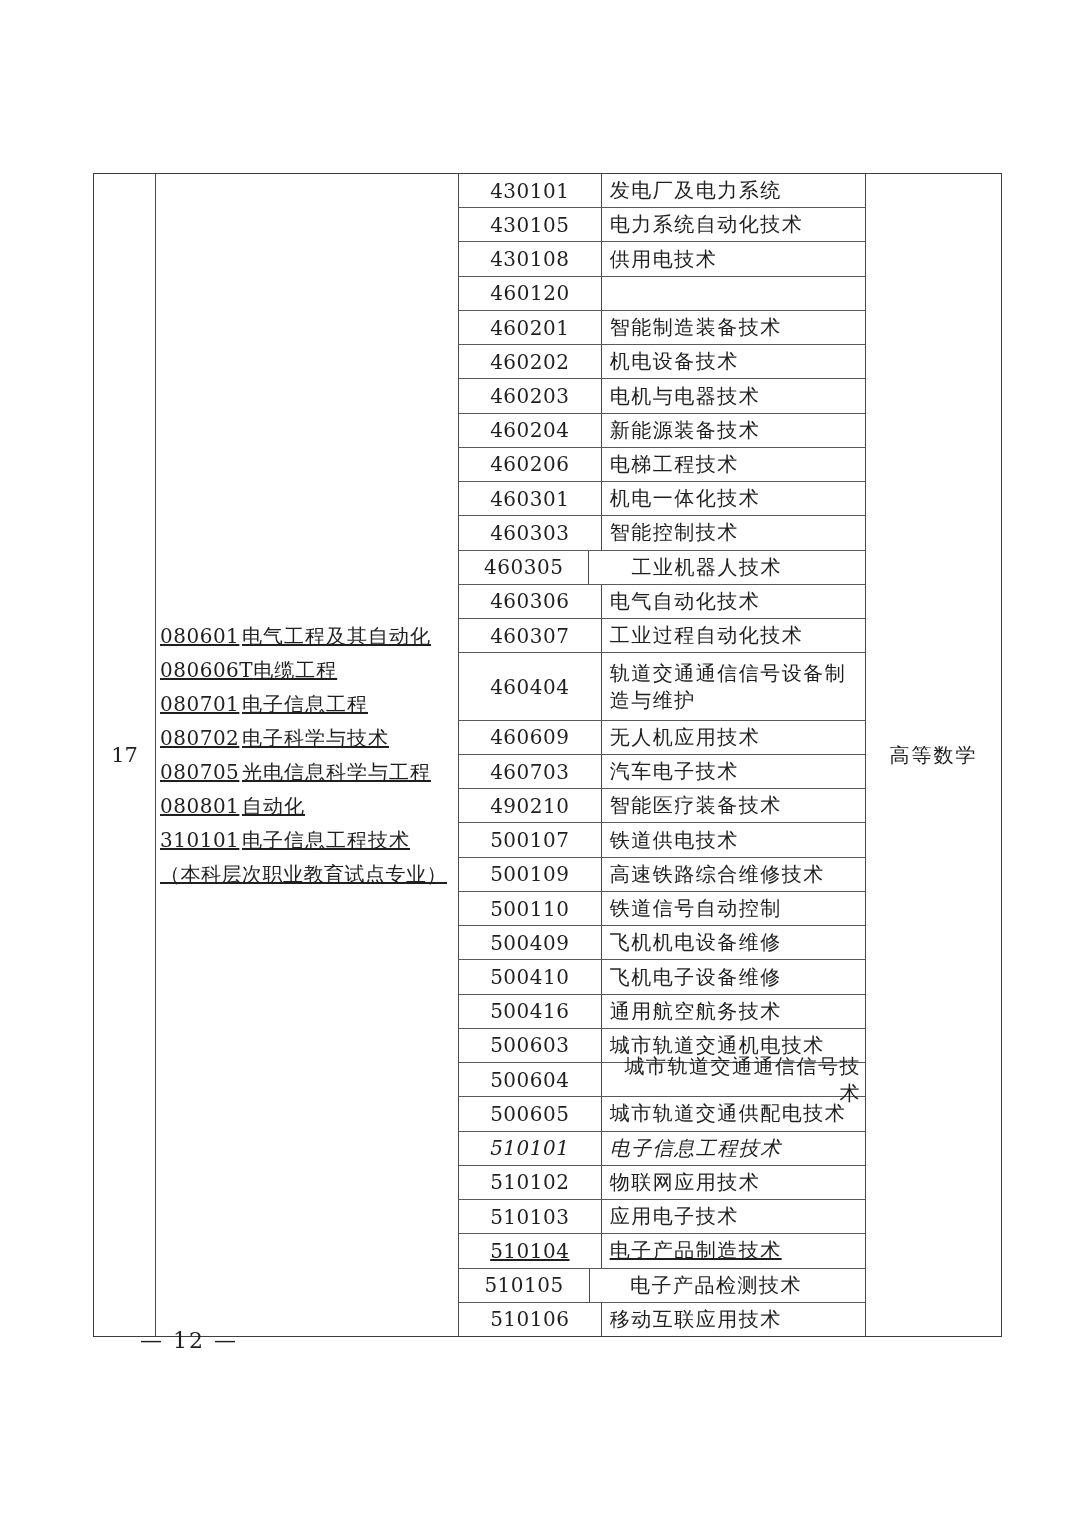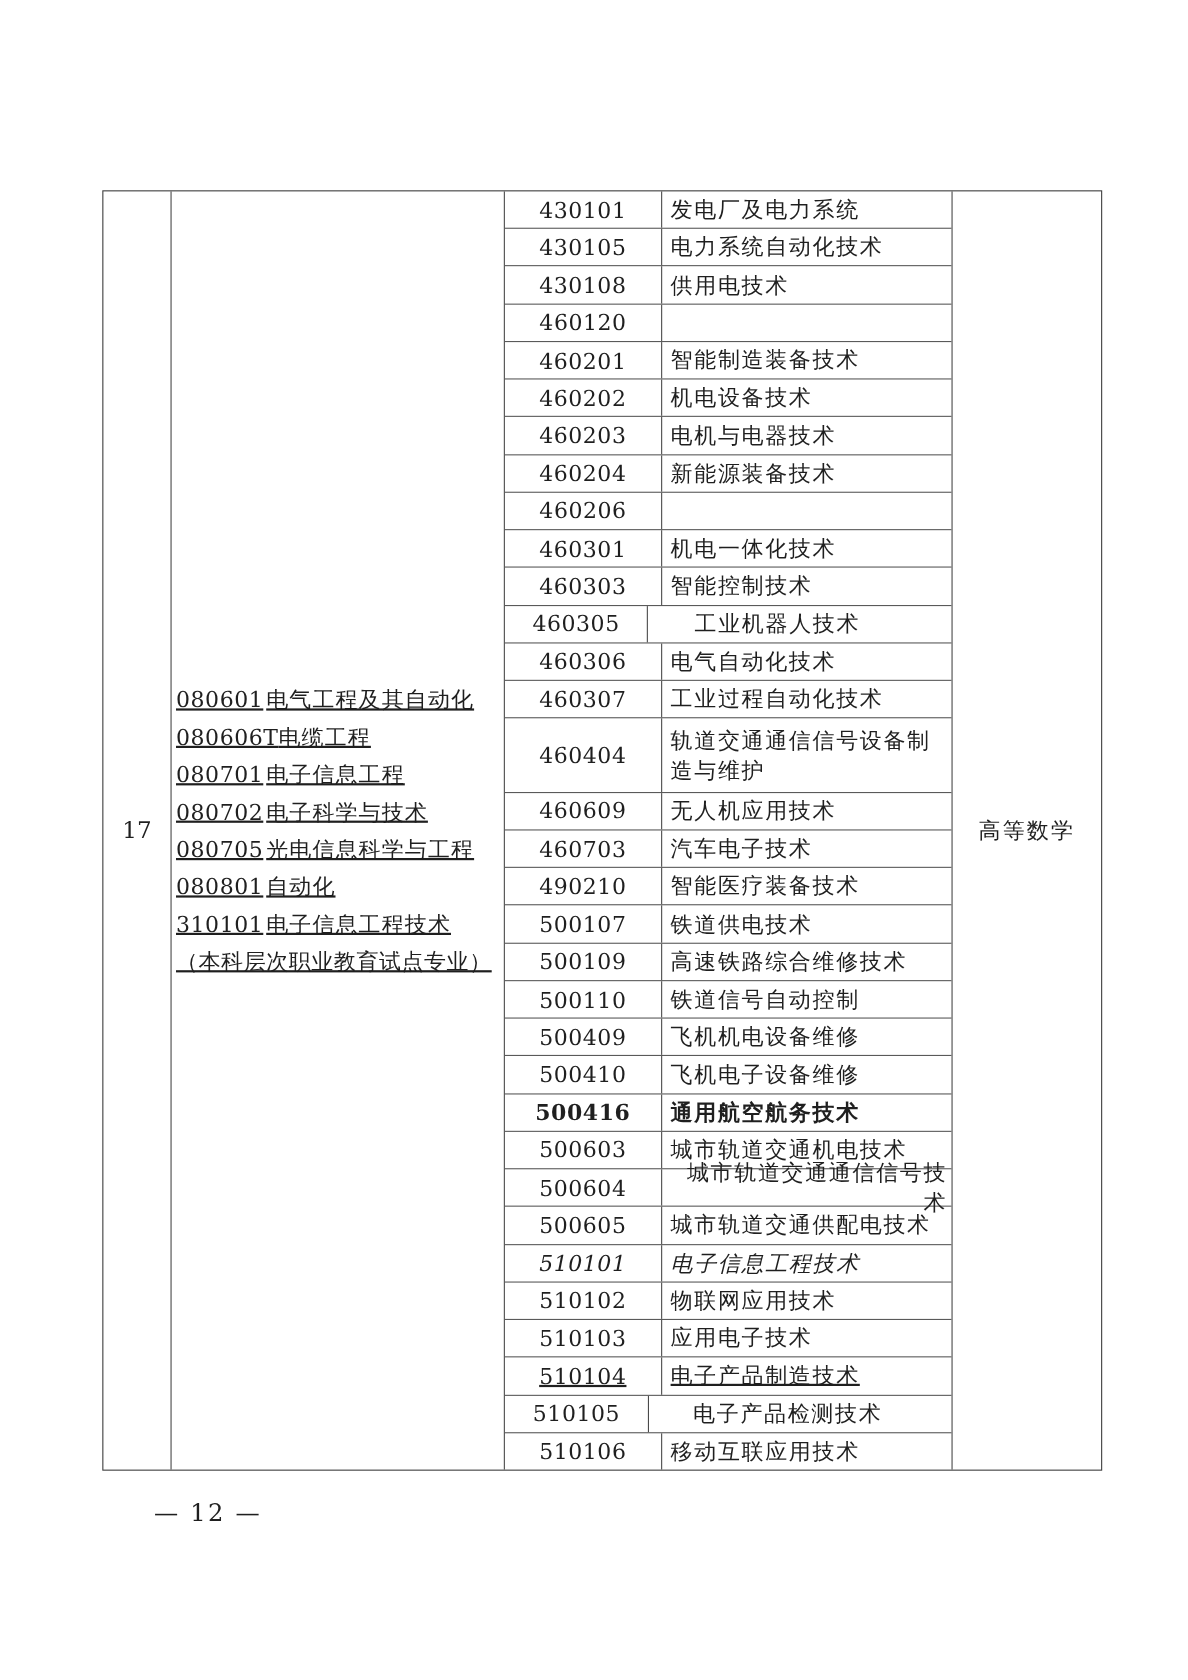--- a/index.html
+++ b/index.html
@@ -80,21 +80,21 @@
     line-height: 27px;
   }
   .col-subject {
     flex: 1;
     display: flex; align-items: center; justify-content: center;
     font-size: 20px;
     letter-spacing: 2px;
   }
   .page-footer {
     position: absolute;
-    left: 140px; top: 1364px;
+    left: 140px; top: 1328px;
     font-size: 22px;
     letter-spacing: 2px;
   }
 </style>
 </head>
 <body>
 
 <div class="majors-table">
   <div class="col col-index">
     <span>17</span>
@@ -161,20 +161,21 @@
       <div class="voc-row" style="flex-grow: 1;">
         <div class="voc-code">460203</div>
         <div class="voc-name">电机与电器技术</div>
       </div>
       <div class="voc-row" style="flex-grow: 1;">
         <div class="voc-code">460204</div>
         <div class="voc-name">新能源装备技术</div>
       </div>
       <div class="voc-row" style="flex-grow: 1;">
         <div class="voc-code">460206</div>
+        <div class="voc-name">电梯工程技术</div>
       </div>
       <div class="voc-row" style="flex-grow: 1;">
         <div class="voc-code">460301</div>
         <div class="voc-name">机电一体化技术</div>
       </div>
       <div class="voc-row" style="flex-grow: 1;">
         <div class="voc-code">460303</div>
         <div class="voc-name">智能控制技术</div>
       </div>
       <div class="voc-row" style="flex-grow: 1; gap: 34px;">
@@ -218,21 +219,21 @@
         <div class="voc-name">铁道信号自动控制</div>
       </div>
       <div class="voc-row" style="flex-grow: 1;">
         <div class="voc-code">500409</div>
         <div class="voc-name">飞机机电设备维修</div>
       </div>
       <div class="voc-row" style="flex-grow: 1;">
         <div class="voc-code">500410</div>
         <div class="voc-name">飞机电子设备维修</div>
       </div>
-      <div class="voc-row" style="flex-grow: 1; font-weight: bold;">
+      <div class="voc-row" style="flex-grow: 1;">
         <div class="voc-code">500416</div>
         <div class="voc-name">通用航空航务技术</div>
       </div>
       <div class="voc-row" style="flex-grow: 1;">
         <div class="voc-code">500603</div>
         <div class="voc-name">城市轨道交通机电技术</div>
       </div>
       <div class="voc-row" style="flex-grow: 1; text-align: right;">
         <div class="voc-code">500604</div>
         <div class="voc-name">城市轨道交通通信信号技术</div>

